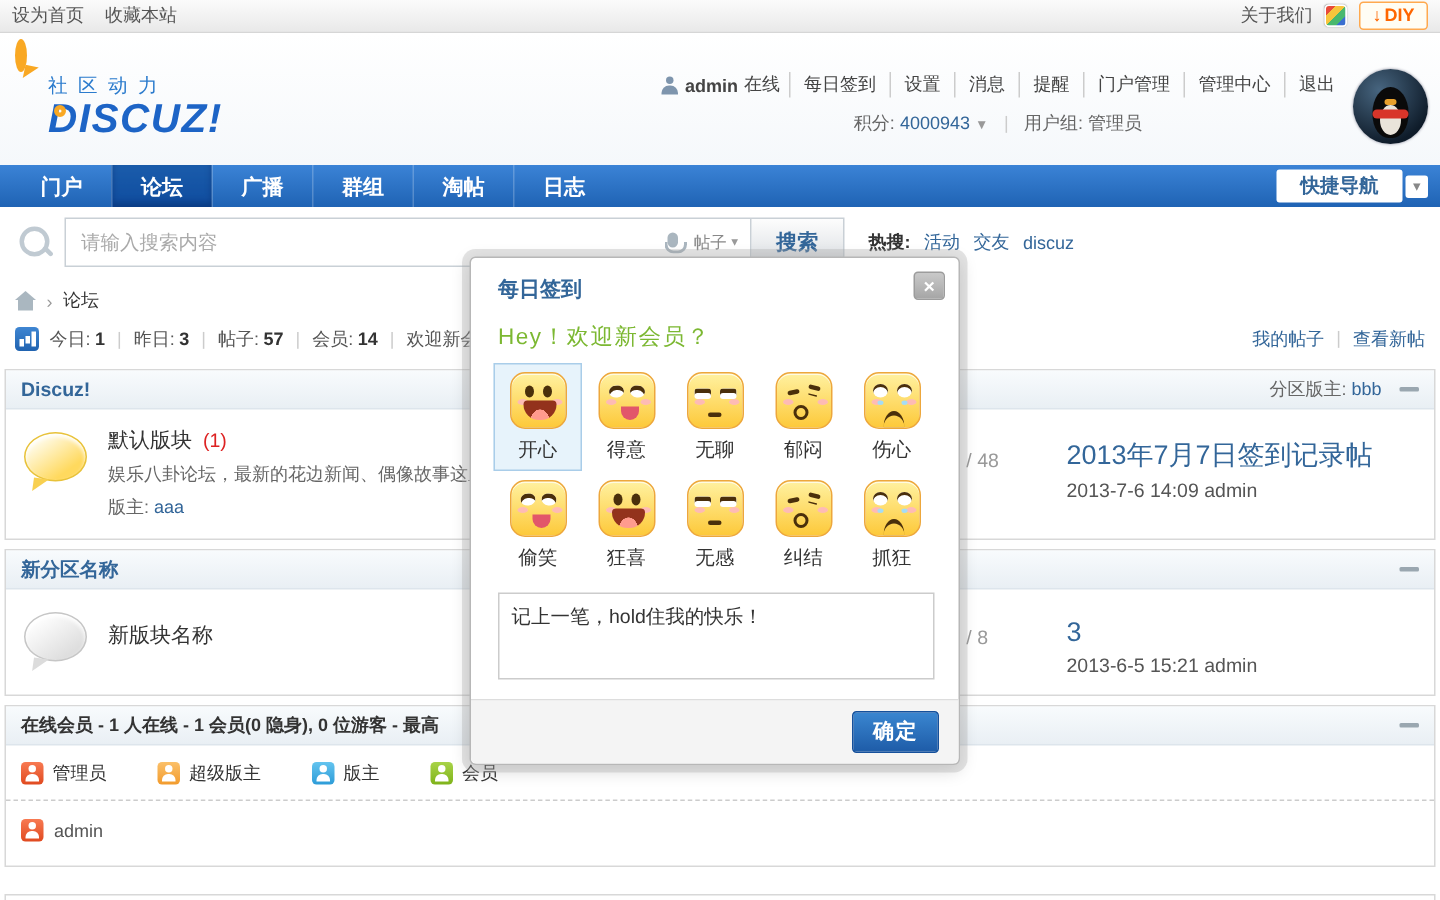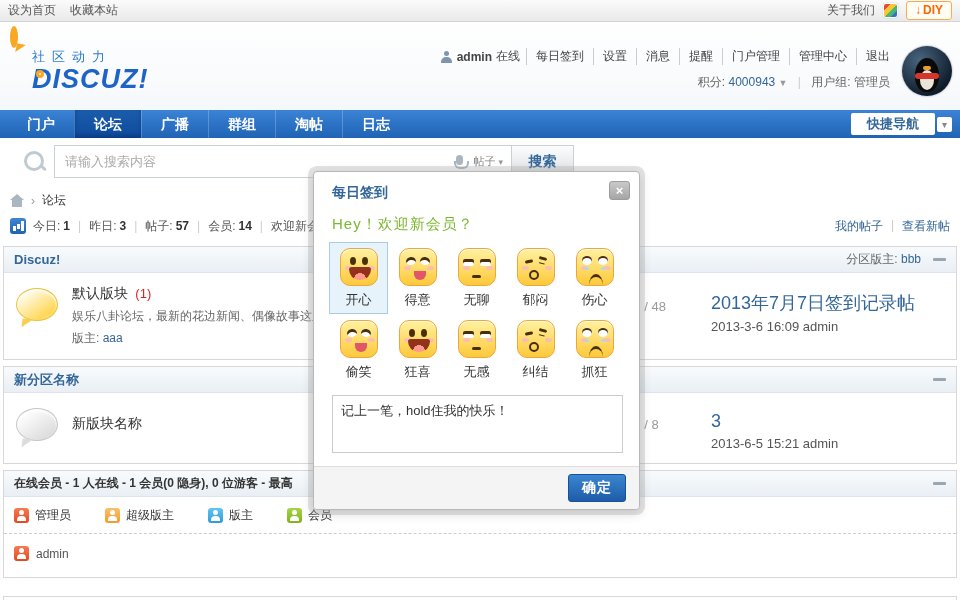--- a/index.html
+++ b/index.html
@@ -27,21 +27,21 @@
   .logo-txt { margin-left:14px; padding-top:18px; }
   .logo-tagline { color:#2b7bcd; font-size:13px; letter-spacing:7px;margin-top:36px; }
   .logo-brand { color:#1d64c6; font-weight:bold; font-style:italic; font-size:27px; letter-spacing:1px; line-height:26px; }
   .userbar { position:absolute; right:70px; top:26px; text-align:right; color:#444; }
   .userbar .row1 { display:flex; align-items:center; justify-content:flex-end; }
   .u-ico { width:11px; height:12px; position:relative; margin-right:5px; display:inline-block; }
   .u-ico::before { content:""; position:absolute; top:0; left:3px; width:5px; height:5px; border-radius:50%; background:#7e95ad; }
   .u-ico::after { content:""; position:absolute; bottom:0; left:0; width:11px; height:6px; border-radius:5px 5px 0 0; background:#7e95ad; }
   .uname { font-weight:bold; margin-right:4px; }
   .umenu-item { padding:0 9px; border-left:1px solid #ccc; cursor:pointer; }
-  .row2 { margin-top:9px; color:#666; }
+  .row2 { margin-top:9px; color:#666;text-align:center; }
   .row2 .pts { color:#336699; cursor:pointer; }
   .row2 .caret { color:#999; font-size:9px; }
   .row2 .sep { color:#ccc; margin:0 7px; }
   .avatar { position:absolute; right:8px; top:24px; width:50px; height:50px; border-radius:50%;
     background:radial-gradient(circle at 35% 28%,#47657f,#0e1b29 75%); overflow:hidden; box-shadow:0 0 2px #889; }
   .pg-body { position:absolute; left:13px; top:12px; width:24px; height:34px; background:#0a0a0a; border-radius:50% 50% 45% 45%; }
   .pg-belly { position:absolute; left:18px; top:24px; width:14px; height:20px; background:#e9e4da; border-radius:50%; }
   .pg-scarf { position:absolute; left:13px; top:27px; width:24px; height:6px; background:#d8352a; border-radius:3px; }
   .pg-beak { position:absolute; left:21px; top:20px; width:8px; height:4px; background:#e8a02c; border-radius:2px; }
 
@@ -49,21 +49,21 @@
   .nav { height:28px; background:linear-gradient(#3b83d6,#1f63b4); display:flex; align-items:stretch; padding-left:8px; }
   .nav-tab { color:#fff; font-weight:bold; font-size:14px; line-height:28px; padding:0 19px; cursor:pointer;
     border-left:1px solid rgba(255,255,255,.22); }
   .nav-tab.first { border-left:none; }
   .nav-tab.active { background:linear-gradient(#1a5cab,#0f4c9e); box-shadow:inset 0 -3px 4px rgba(0,30,80,.35); }
   .quick-wrap { margin-left:auto; display:flex; align-items:center; gap:2px; padding-right:8px; }
   .quick-btn { background:#fff; color:#336699; font-weight:bold; font-size:13px; border-radius:2px; padding:2px 16px; cursor:pointer; }
   .quick-caret { background:#fff; color:#888; border-radius:2px; padding:2px 5px; font-size:10px; cursor:pointer; }
 
   
-  .searchrow { height:47px; display:flex; align-items:center; padding:0 24px; }
+  .searchrow { height:47px; display:flex; align-items:center; padding:0 13px; }
   .mag-ico { width:22px; height:22px; position:relative; margin-right:8px; }
   .mag-ico::before { content:""; position:absolute; left:0; top:0; width:14px; height:14px; border:3px solid #c0cad2; border-radius:50%; }
   .mag-ico::after { content:""; position:absolute; left:15px; top:15px; width:8px; height:3px; background:#c0cad2; transform:rotate(45deg); border-radius:2px; }
   .searchbox { display:flex; align-items:center; border:1px solid #c9d0d6; height:33px; width:520px; background:#fff; }
   .search-input { flex:1; border:none; outline:none; font-size:13px; color:#333; padding:0 10px; font-family:inherit; }
   .search-input::placeholder { color:#aaa; }
   .mic-ico { width:7px; height:10px; background:#aab6bf; border-radius:4px; position:relative; margin:0 7px 4px 4px; }
   .mic-ico::after { content:""; position:absolute; left:-2px; top:6px; width:11px; height:6px;
     border:2px solid #aab6bf; border-top:none; border-radius:0 0 6px 6px; }
   .search-type { color:#888; font-size:11px; padding:0 3px; cursor:pointer; }
@@ -258,20 +258,26 @@
 
 <div class="searchrow">
   <span class="mag-ico"></span>
   <div class="searchbox">
     <input class="search-input" placeholder="请输入搜索内容" style="">
     <span class="mic-ico"></span>
     <span class="search-type">帖子</span>
     <span class="type-caret">▾</span>
     <span class="search-btn">搜索</span>
   </div>
+  <span class="hot">
+    <b>热搜:</b>
+    <a>活动</a>
+    <a>交友</a>
+    <a>discuz</a>
+  </span>
 </div>
 
 <div class="crumb">
   <span class="home-ico"></span>
   <span class="crumb-sep">›</span>
   <span>论坛</span>
 </div>
 <div class="statsrow">
   <span class="chart-ico"></span>
   <span class="stat-item"><span>今日:</span><b>1</b></span>
@@ -306,21 +312,21 @@
       <div class="forum-desc">娱乐八卦论坛，最新的花边新闻、偶像故事这里都有</div>
       <div class="forum-mod"><span>版主:</span> <a>aaa</a></div>
     </div>
     <div class="forum-nums">
       <span class="threads">26</span>
       <span class="slash">/</span>
       <span class="posts">48</span>
     </div>
     <div class="forum-last">
       <a>2013年7月7日签到记录帖</a>
-      <div class="meta">2013-3-6 16:09 admin</div>
+      <div class="meta">2013-7-6 14:09 admin</div>
     </div>
   </div>
 </div>
 
 <div class="section">
   <div class="sec-head">
     <span class="sec-title">新分区名称</span>
     <span class="sec-right">
         <span class="minus-ico"></span>
       </span>

